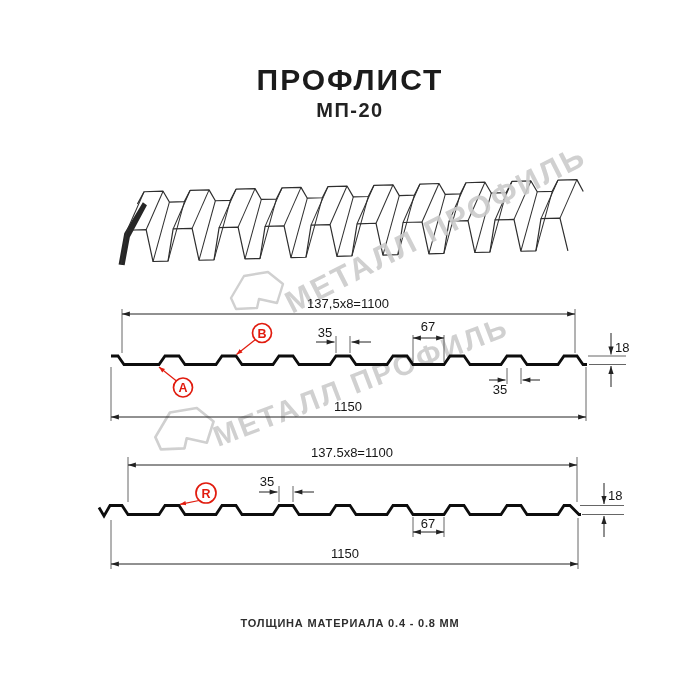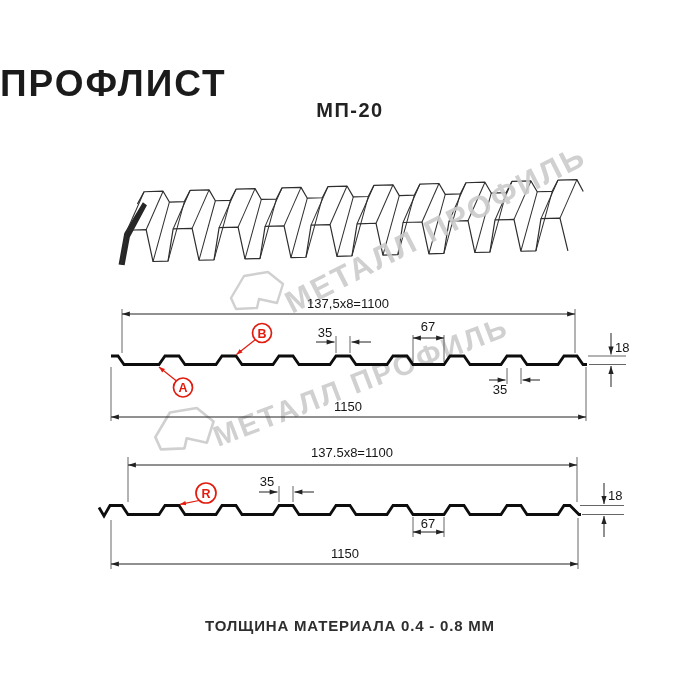--- a/index.html
+++ b/index.html
@@ -1,30 +1,30 @@
 <!DOCTYPE html>
 <html style="--red: #e11b0e; --wm: #cbcbcb;"><head>
 <meta charset="utf-8">
 <style>
   html,body{margin:0;padding:0;}
   body{
     width:700px;height:700px;background:#ffffff;position:relative;
     font-family:"Liberation Sans", sans-serif;overflow:hidden;
   }
   .title{
-    position:absolute;top:63px;left:0;width:700px;
-    font-size:37px;font-weight:bold;letter-spacing:2px;color:#1b1b1b;
+    position:absolute;top:63px;left:0;width:700px;text-align:center;
+    font-size:30px;font-weight:bold;letter-spacing:2px;color:#1b1b1b;
   }
   .subtitle{
     position:absolute;top:99px;left:0;width:700px;text-align:center;
     font-size:20px;font-weight:bold;letter-spacing:1.5px;color:#222;
   }
   .footer{
     position:absolute;top:617px;left:0;width:700px;text-align:center;
-    font-size:15px;font-weight:bold;letter-spacing:0.8px;color:#2e2e2e;
+    font-size:11px;font-weight:bold;letter-spacing:0.8px;color:#2e2e2e;
   }
   svg{position:absolute;top:0;left:0;}
   .ext{stroke:#555;stroke-width:0.9;fill:none;}
   .dim{stroke:#222;stroke-width:1;fill:none;}
   .prof{stroke:#0d0d0d;stroke-width:2.8;fill:none;stroke-linejoin:miter;}
   .dtx{font-family:"Liberation Sans",sans-serif;font-size:13px;fill:#161616;}
   .red{stroke:var(--red,#e11b0e);fill:none;}
   .rtx{font-family:"Liberation Sans",sans-serif;font-size:12.5px;font-weight:bold;fill:var(--red,#e11b0e);}
   .s3{stroke:#2e2e2e;stroke-width:1.2;fill:none;stroke-linejoin:round;}
   .s3t{stroke:#2e2e2e;stroke-width:1;fill:none;}

